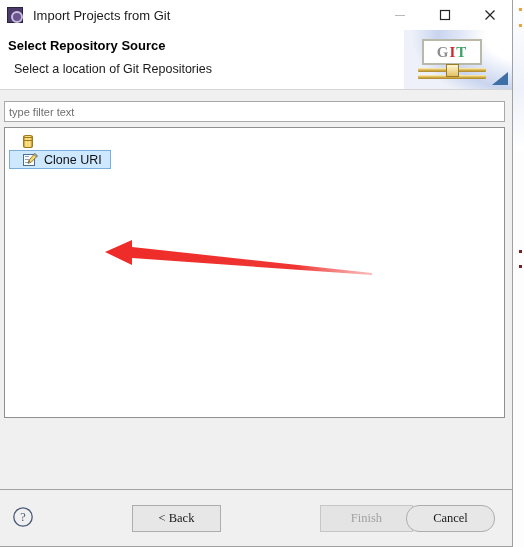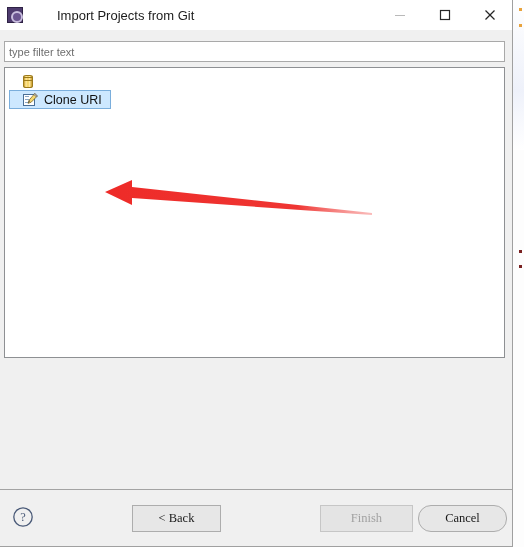--- a/index.html
+++ b/index.html
@@ -55,21 +55,20 @@
     overflow: hidden;
   }
 
   
   #titlebar {
     position: relative;
     height: 30px;
     background: #ffffff;
     display: flex;
     align-items: center;
-    gap: 24px;
   }
   #app-icon {
     width: 16px; height: 16px;
     margin-left: 7px;
     background: #4e3b6e;
     border: 1px solid #2e2244;
     box-sizing: border-box;
     position: relative;
     flex: none;
   }
@@ -313,21 +312,21 @@
     font-family: Liberation Serif, serif;
     font-size: 12.5px;
     color: #1a1a1a;
     cursor: default;
     padding: 0;
   }
   #btn-back   { left: 132px; width: 89px; }
   #btn-next   { left: 222px; width: 93px;
                 border: 2px solid #0078d7; background: #e9e9e9; }
   #btn-finish { left: 320px; width: 93px; color: #a2a2a2; background:#e4e4e4; border-color:#c6c6c6; }
-  #btn-cancel { left: 418px; width: 89px; border-radius: 13px; }
+  #btn-cancel { left: 406px; width: 89px; border-radius: 13px; }
 </style>
 </head>
 <body>
 
 <div id="bg-strip">
   <div class="shade"></div>
   <div class="tick t1"></div>
   <div class="tick t2"></div>
   <div class="tick t3"></div>
   <div class="tick t4"></div>
@@ -352,20 +351,37 @@
       </div>
       <div class="win-btn">
         <svg width="12" height="12" viewBox="0 0 12 12">
           <line x1="1.5" y1="1.5" x2="10.5" y2="10.5" stroke="#262626" stroke-width="1.2"></line>
           <line x1="10.5" y1="1.5" x2="1.5" y2="10.5" stroke="#262626" stroke-width="1.2"></line>
         </svg>
       </div>
     </div>
   </div>
 
+  <div id="header">
+    <div id="header-title">Select Repository Source</div>
+    <div id="header-sub">Select a location of Git Repositories</div>
+
+    <div id="git-banner">
+      <div class="swoosh"></div>
+      <div id="git-plaque">
+        <span class="g">G</span>
+          <span class="i">I</span>
+          <span class="t">T</span>
+      </div>
+      <div class="git-bar b1"></div>
+      <div class="git-bar b2"></div>
+      <div id="git-knob"></div>
+      <div id="git-corner"></div>
+    </div>
+  </div>
 
   <div id="content">
 
     <input id="filter-input" type="text" placeholder="type filter text" style="">
 
     <div id="tree-panel">
 
       <div class="tree-row first">
         <span class="icon-repo"></span>
       </div>

